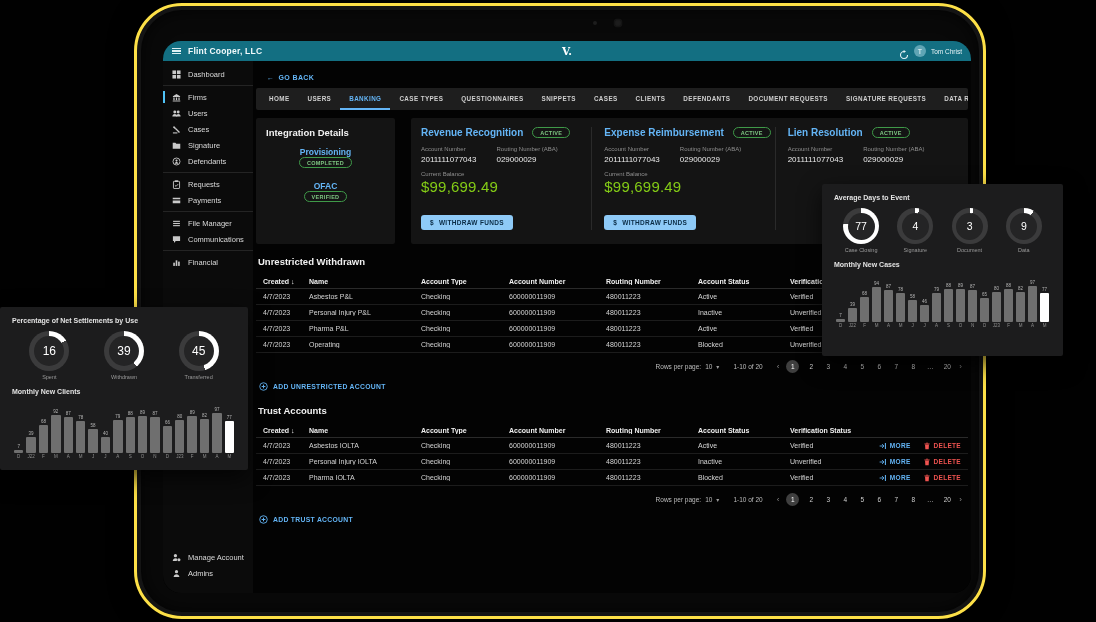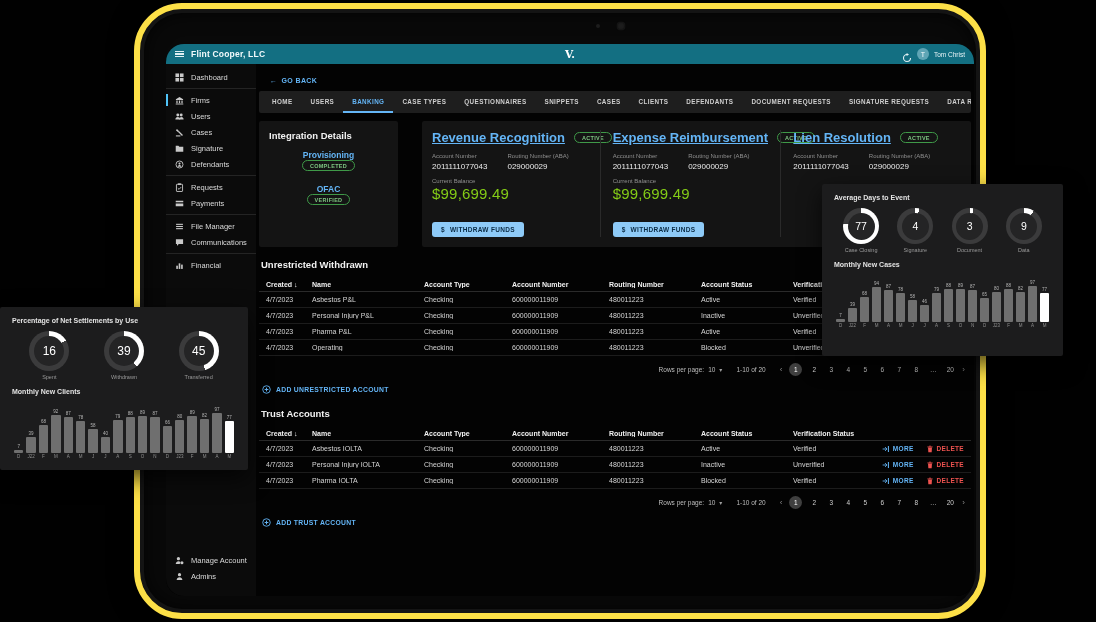--- a/index.html
+++ b/index.html
@@ -2,21 +2,21 @@
 <html><head>
 <meta charset="utf-8">
 <style>
   * { box-sizing: border-box; margin: 0; padding: 0; }
   html,body { width:1096px; height:622px; background:#000; overflow:hidden;
     font-family:"Liberation Sans", sans-serif; -webkit-font-smoothing:antialiased; }
   .stage { position:relative; width:1096px; height:622px; background:#010101; }
 
   
   .tablet { position:absolute; left:134px; top:3px; width:852px; height:616px;
-    border-radius:48px; background:#090909; border:6px solid #fde047;
+    border-radius:48px; background:#090909; border:3px solid #fde047;
     box-shadow: inset 0 0 0 4px #141414, inset 0 0 22px #000, 0 0 24px rgba(0,0,0,.9); }
   .cam-dot { position:absolute; border-radius:50%; background:#1d1d1d; }
   .cam-dot.d1 { left:456px; top:15px; width:4px; height:4px; }
   .cam-dot.d2 { left:477px; top:13px; width:8px; height:8px; box-shadow: inset 0 0 2px #000, 0 0 1px #333; }
 
   
   .screen { position:absolute; left:26px; top:35px; width:808px; height:552px;
     background:#000; border-radius:18px; overflow:hidden; display:flex; flex-direction:column; }
 
   
@@ -52,35 +52,35 @@
   .content { flex:1; min-width:0; padding:0 3px 0 3px; display:flex; flex-direction:column; }
   .goback { display:flex; align-items:center; gap:4px; margin:13px 0 0 11px;
     color:#64b5f6; font-size:7px; font-weight:bold; letter-spacing:.4px; cursor:pointer; }
   .tabs { display:flex; align-items:stretch; height:22px; background:#1e1e1e; margin-top:7px;
     border-radius:2px; padding:0 4px; overflow:hidden; }
   .tab { display:flex; align-items:center; padding:0 9px; color:#cfcfcf; font-size:6.3px;
     font-weight:bold; letter-spacing:.4px; white-space:nowrap; border-bottom:2px solid transparent; cursor:pointer; }
   .tab.active { color:#64b5f6; border-bottom-color:#64b5f6; }
 
   
-  .panels-row { display:flex; gap:24px; margin-top:8px; height:126px; }
+  .panels-row { display:flex; gap:16px; margin-top:8px; height:126px; }
   .panel { background:#141414; border-radius:2px; padding:9px 10px; }
   .panel h3 { font-size:9.5px; color:#f2f2f2; font-weight:bold; margin-bottom:9px; }
   .panel-integration { width:139px; flex:0 0 139px; }
   .int-row { display:flex; justify-content:space-between; align-items:center; margin:9px 0 13px;flex-direction:column; }
   .int-label { color:#64b5f6; font-size:8.5px; font-weight:bold; }
   .badge { border:1px solid #3f9948; color:#7fc783; font-size:5.5px; font-weight:bold;
     padding:1.5px 7px; border-radius:8px; letter-spacing:.3px; white-space:nowrap; }
   .panel-system { flex:1; min-width:0; }
   .accounts-row { display:flex; }
   .account-col { flex:1; min-width:0; padding:0 12px; }
   .account-col:first-child { padding-left:0; }
   .account-col + .account-col { border-left:1px solid #2a2a2a; }
   .acct-head { display:flex; align-items:center; gap:9px; margin-bottom:8px; }
-  .acct-name { color:#64b5f6; font-size:13px; font-weight:bold; white-space:nowrap;text-decoration:underline; }
+  .acct-name { color:#64b5f6; font-size:10px; font-weight:bold; white-space:nowrap; }
   .nums { display:flex; gap:20px; }
   .num label { display:block; color:#8f8f8f; font-size:6px; margin-bottom:2.5px; }
   .num div { color:#eaeaea; font-size:8px; }
   .bal-label { color:#8f8f8f; font-size:6px; margin:7px 0 1px; }
   .bal { color:#84cc16; font-size:15px; font-weight:500; margin-bottom:16px; letter-spacing:.2px; }
   .withdraw { display:inline-flex; align-items:center; gap:5px; background:#8ecaf7; color:#0a2b44;
     border:none; border-radius:3px; padding:4px 9px; font-size:6.5px; font-weight:bold;
     letter-spacing:.3px; cursor:pointer; font-family:inherit; }
 
   

